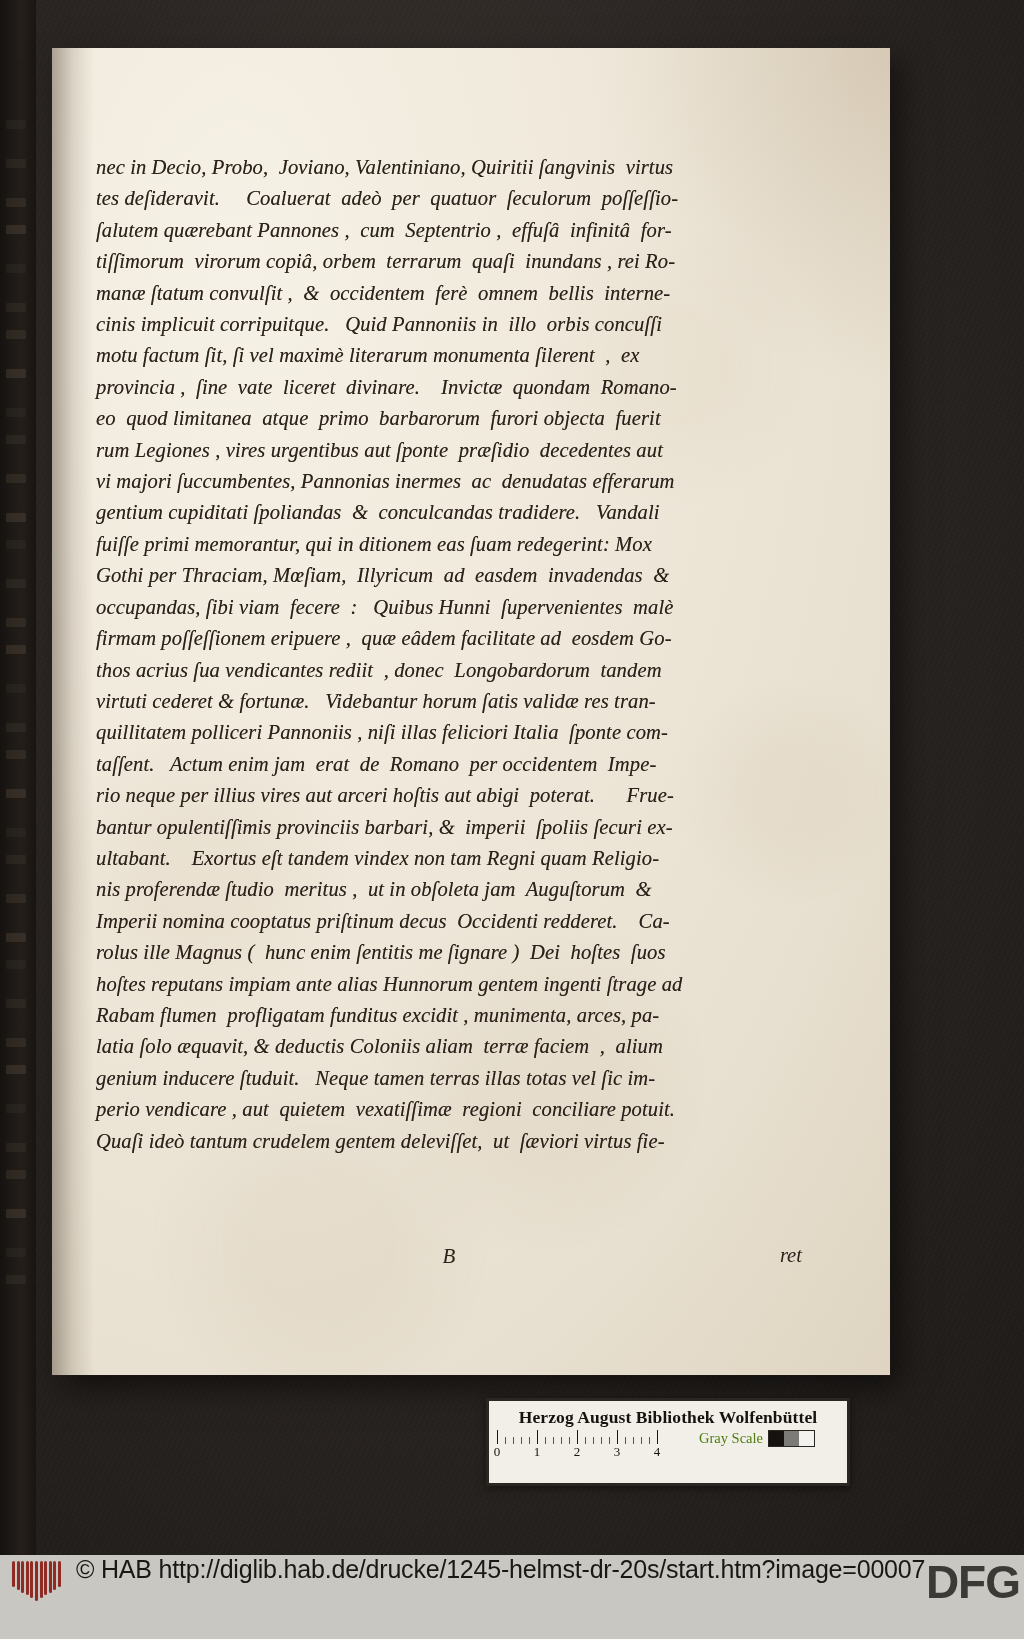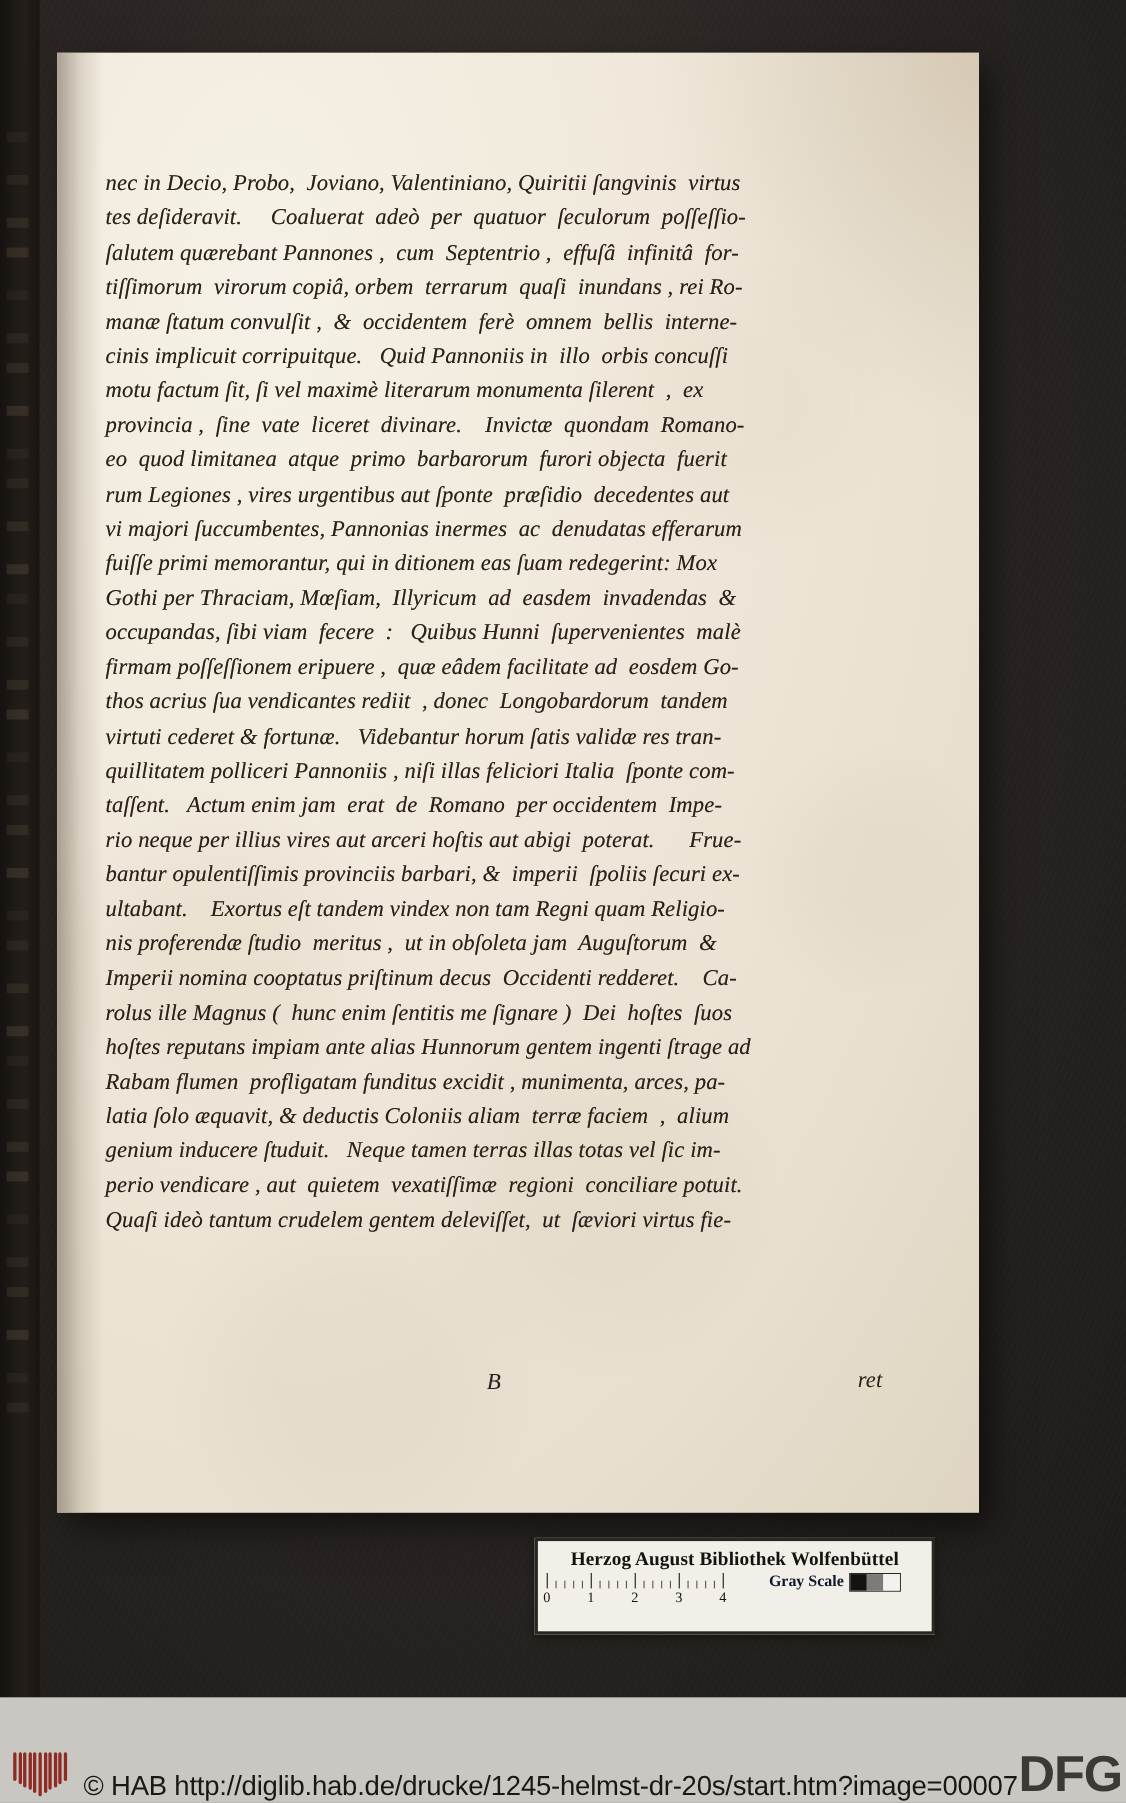--- a/index.html
+++ b/index.html
@@ -186,39 +186,38 @@
     transform: translateX(-50%);
   }
   #gray-wrap {
     display: flex;
     align-items: center;
     gap: 5px;
     padding-top: 1px;
   }
   #gray-label {
     font-size: 14.5px;
-    color: #0f172a;
+    color: #4d7c0f;
     white-space: nowrap;
-    font-weight: bold;
   }
   #gray-patches {
     display: flex;
     border: 1px solid #2a2622;
     height: 17px;
   }
   #gray-patches i { width: 15px; height: 100%; display: block; }
 
   
   #footer-bar {
     position: absolute;
     left: 0; bottom: 0;
-    width: 1024px; height: 96px;
+    width: 1024px; height: 84px;
     background: #c9c7c2;
     display: flex;
-    align-items: flex-end;
+    align-items: flex-start;
   }
   #hab-logo {
     width: 62px; height: 52px;
     margin-left: 6px;
     flex: none;
     position: relative;
   }
   #hab-logo i {
     position: absolute;
     top: 6px;
@@ -299,20 +298,21 @@
       <div class="line">tes deſideravit.     Coaluerat  adeò  per  quatuor  ſeculorum  poſſeſſio-</div>
       <div class="line">ſalutem quærebant Pannones ,  cum  Septentrio ,  effuſâ  infinitâ  for-</div>
       <div class="line">tiſſimorum  virorum copiâ, orbem  terrarum  quaſi  inundans , rei Ro-</div>
       <div class="line">manæ ſtatum convulſit ,  &amp;  occidentem  ferè  omnem  bellis  interne-</div>
       <div class="line">cinis implicuit corripuitque.   Quid Pannoniis in  illo  orbis concuſſi</div>
       <div class="line">motu factum ſit, ſi vel maximè literarum monumenta ſilerent  ,  ex</div>
       <div class="line">provincia ,  ſine  vate  liceret  divinare.    Invictæ  quondam  Romano-</div>
       <div class="line">eo  quod limitanea  atque  primo  barbarorum  furori objecta  fuerit</div>
       <div class="line">rum Legiones , vires urgentibus aut ſponte  præſidio  decedentes aut</div>
       <div class="line">vi majori ſuccumbentes, Pannonias inermes  ac  denudatas efferarum</div>
+      <div class="line">gentium cupiditati ſpoliandas  &amp;  conculcandas tradidere.   Vandali</div>
       <div class="line">fuiſſe primi memorantur, qui in ditionem eas ſuam redegerint: Mox</div>
       <div class="line">Gothi per Thraciam, Mœſiam,  Illyricum  ad  easdem  invadendas  &amp;</div>
       <div class="line">occupandas, ſibi viam  fecere  :   Quibus Hunni  ſupervenientes  malè</div>
       <div class="line">firmam poſſeſſionem eripuere ,  quæ eâdem facilitate ad  eosdem Go-</div>
       <div class="line">thos acrius ſua vendicantes rediit  , donec  Longobardorum  tandem</div>
       <div class="line">virtuti cederet &amp; fortunæ.   Videbantur horum ſatis validæ res tran-</div>
       <div class="line">quillitatem polliceri Pannoniis , niſi illas feliciori Italia  ſponte com-</div>
       <div class="line">taſſent.   Actum enim jam  erat  de  Romano  per occidentem  Impe-</div>
       <div class="line">rio neque per illius vires aut arceri hoſtis aut abigi  poterat.      Frue-</div>
       <div class="line">bantur opulentiſſimis provinciis barbari, &amp;  imperii  ſpoliis ſecuri ex-</div>

